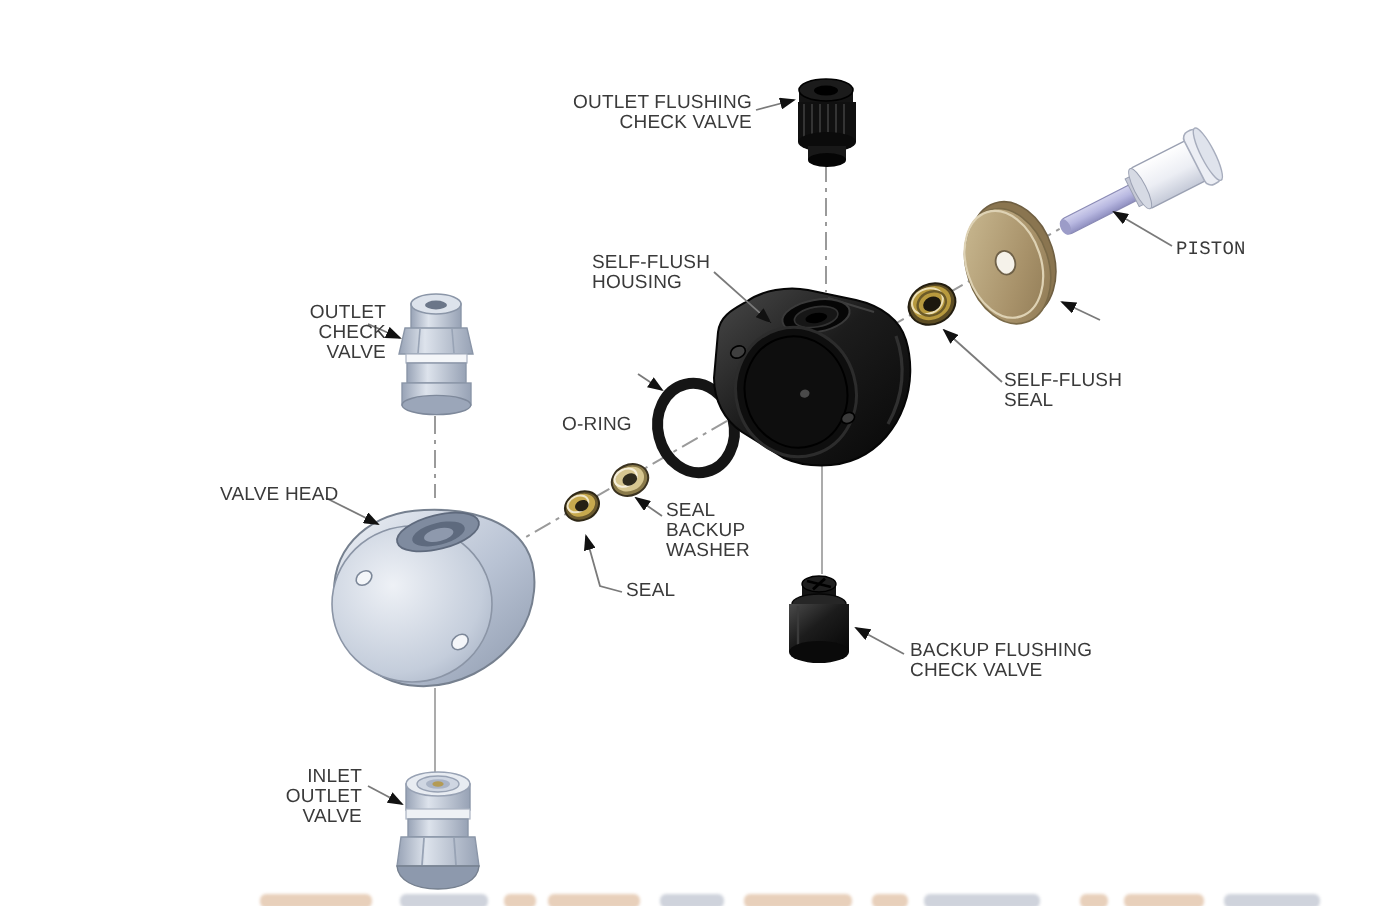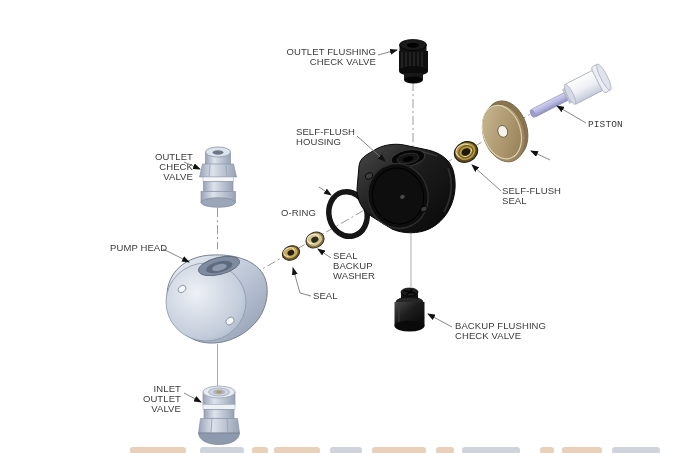--- a/index.html
+++ b/index.html
@@ -225,21 +225,21 @@
 CHECK VALVE</div>
 <div class="lbl" style="left:588px;top:120px;font-family:Liberation Mono, monospace;">PISTON</div>
 <div class="lbl" style="left:296px;top:127px;">SELF-FLUSH
 HOUSING</div>
 <div class="lbl right" style="left:135px;top:152px;width:46px;margin-left:12px;">OUTLET
 CHECK
 VALVE</div>
 <div class="lbl" style="left:281px;top:180px;margin-top:28px;">O-RING</div>
 <div class="lbl" style="left:502px;top:186px;">SELF-FLUSH
 SEAL</div>
-<div class="lbl" style="left:110px;top:243px;">PUMP HEAD</div>
+<div class="lbl" style="left:110px;top:243px;">VALVE HEAD</div>
 <div class="lbl" style="left:333px;top:251px;">SEAL
 BACKUP
 WASHER</div>
 <div class="lbl" style="left:313px;top:291px;">SEAL</div>
 <div class="lbl" style="left:455px;top:321px;">BACKUP FLUSHING
 CHECK VALVE</div>
 <div class="lbl right" style="left:135px;top:384px;width:46px;">INLET
 OUTLET
 VALVE</div>
 

